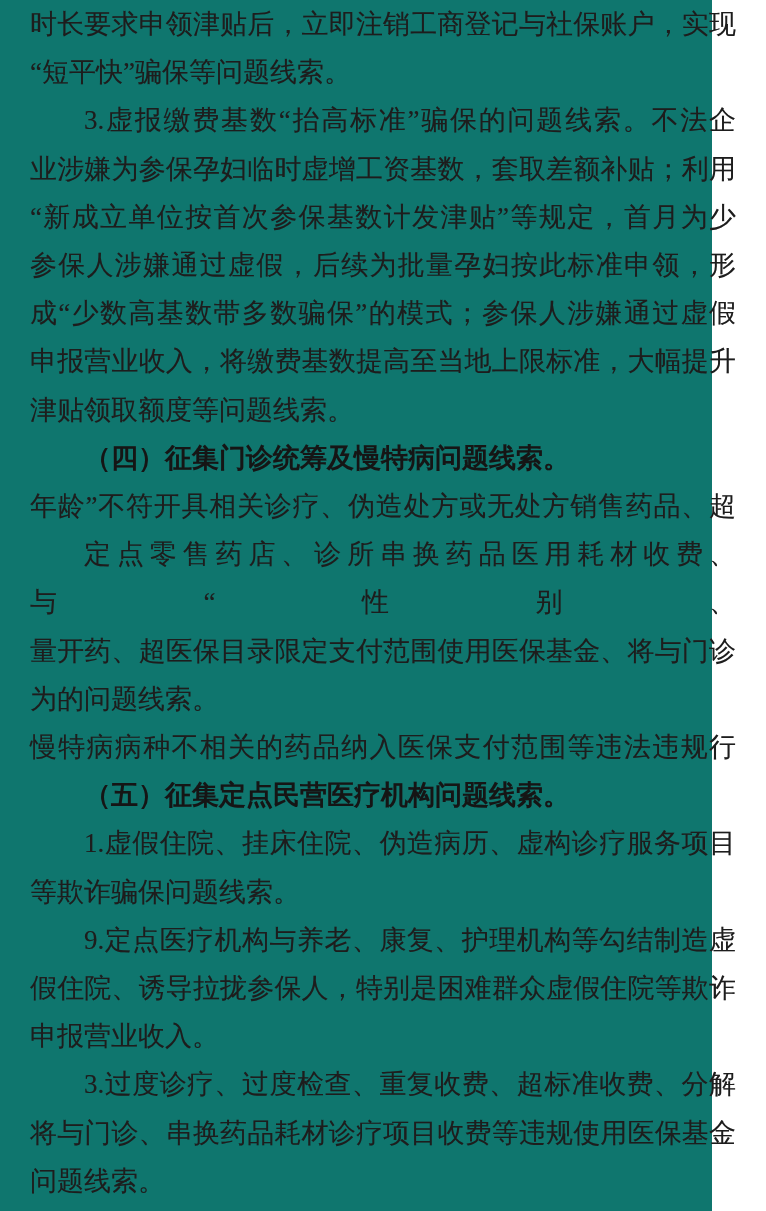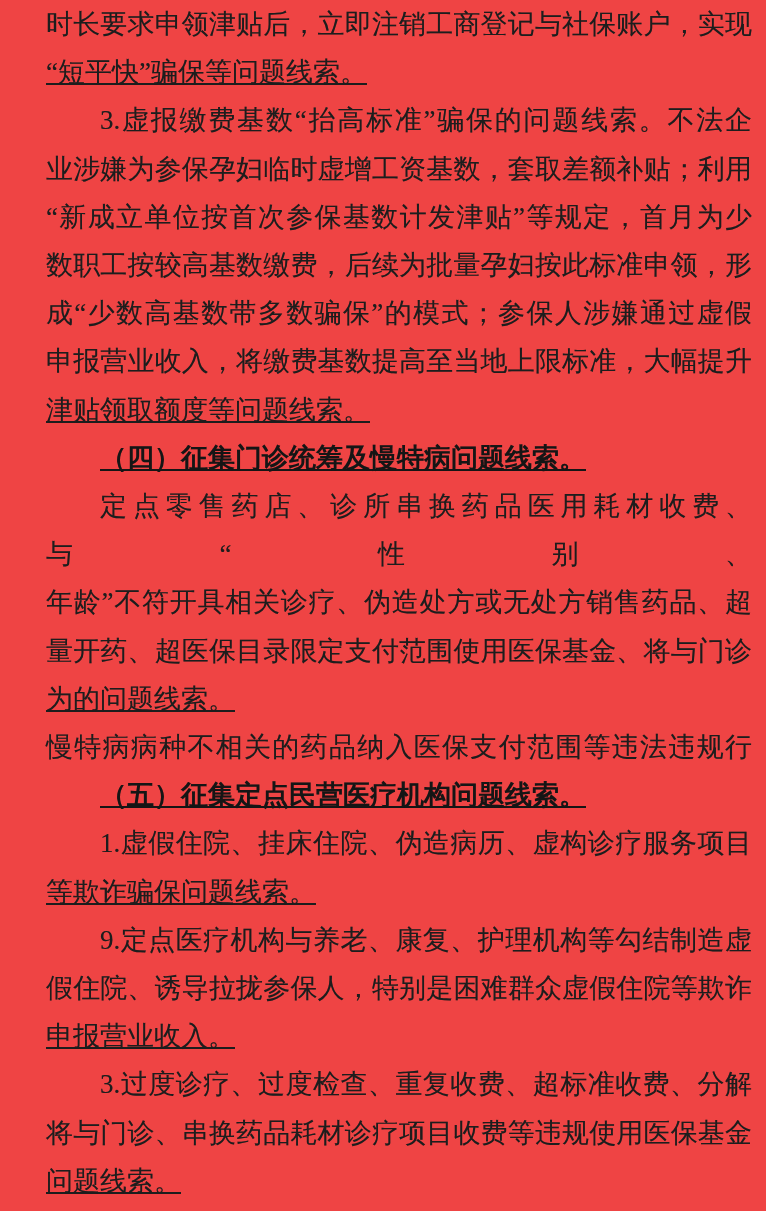--- a/index.html
+++ b/index.html
@@ -7,24 +7,24 @@
     padding: 0;
     background: #ffffff;
   }
   body {
     width: 766px;
     height: 1211px;
     overflow: hidden;
   }
   .doc-page {
     box-sizing: border-box;
-    width: 766px;
+    width: 712px;
     height: 1211px;
-    padding: 0 46px;
-    background: #ef4444;
+    padding: 0 30px;
+    background: #0f766e;
     font-family: "Liberation Serif", "DejaVu Serif", serif;
     font-size: 27px;
     line-height: 48.2px;
     color: #1d1d1d;
     text-shadow: 0 0 0.6px rgba(45,45,45,0.45);
   }
   .line {
     width: 706px;
     white-space: normal;
     word-break: keep-all;
@@ -32,48 +32,47 @@
   
   .jf {
     text-align: justify;
     text-align-last: justify;
     text-justify: inter-character;
   }
   
   .end {
     text-align: left;
     text-align-last: left;
-    text-decoration: underline;
   }
   
   .ind {
     text-indent: 2em;
   }
   
   .hd {
     font-weight: bold;
     color: #151515;
   }
 </style>
 </head>
 <body>
 
 <div class="doc-page">
   <div class="line jf">时长要求申领津贴后，立即注销工商登记与社保账户，实现</div>
   <div class="line end">“短平快”骗保等问题线索。</div>
   <div class="line jf ind">3.虚报缴费基数“抬高标准”骗保的问题线索。不法企</div>
   <div class="line jf">业涉嫌为参保孕妇临时虚增工资基数，套取差额补贴；利用</div>
   <div class="line jf">“新成立单位按首次参保基数计发津贴”等规定，首月为少</div>
-  <div class="line jf">数职工按较高基数缴费，后续为批量孕妇按此标准申领，形</div>
+  <div class="line jf">参保人涉嫌通过虚假，后续为批量孕妇按此标准申领，形</div>
   <div class="line jf">成“少数高基数带多数骗保”的模式；参保人涉嫌通过虚假</div>
   <div class="line jf">申报营业收入，将缴费基数提高至当地上限标准，大幅提升</div>
   <div class="line end">津贴领取额度等问题线索。</div>
   <div class="line end ind hd">（四）征集门诊统筹及慢特病问题线索。</div>
+  <div class="line jf">年龄”不符开具相关诊疗、伪造处方或无处方销售药品、超</div>
   <div class="line jf ind">定点零售药店、诊所串换药品医用耗材收费、与“性别、</div>
-  <div class="line jf">年龄”不符开具相关诊疗、伪造处方或无处方销售药品、超</div>
   <div class="line jf">量开药、超医保目录限定支付范围使用医保基金、将与门诊</div>
   <div class="line end">为的问题线索。</div>
   <div class="line jf">慢特病病种不相关的药品纳入医保支付范围等违法违规行</div>
   <div class="line end ind hd">（五）征集定点民营医疗机构问题线索。</div>
   <div class="line jf ind">1.虚假住院、挂床住院、伪造病历、虚构诊疗服务项目</div>
   <div class="line end">等欺诈骗保问题线索。</div>
   <div class="line jf ind">9.定点医疗机构与养老、康复、护理机构等勾结制造虚</div>
   <div class="line jf">假住院、诱导拉拢参保人，特别是困难群众虚假住院等欺诈</div>
   <div class="line end">申报营业收入。</div>
   <div class="line jf ind">3.过度诊疗、过度检查、重复收费、超标准收费、分解</div>

